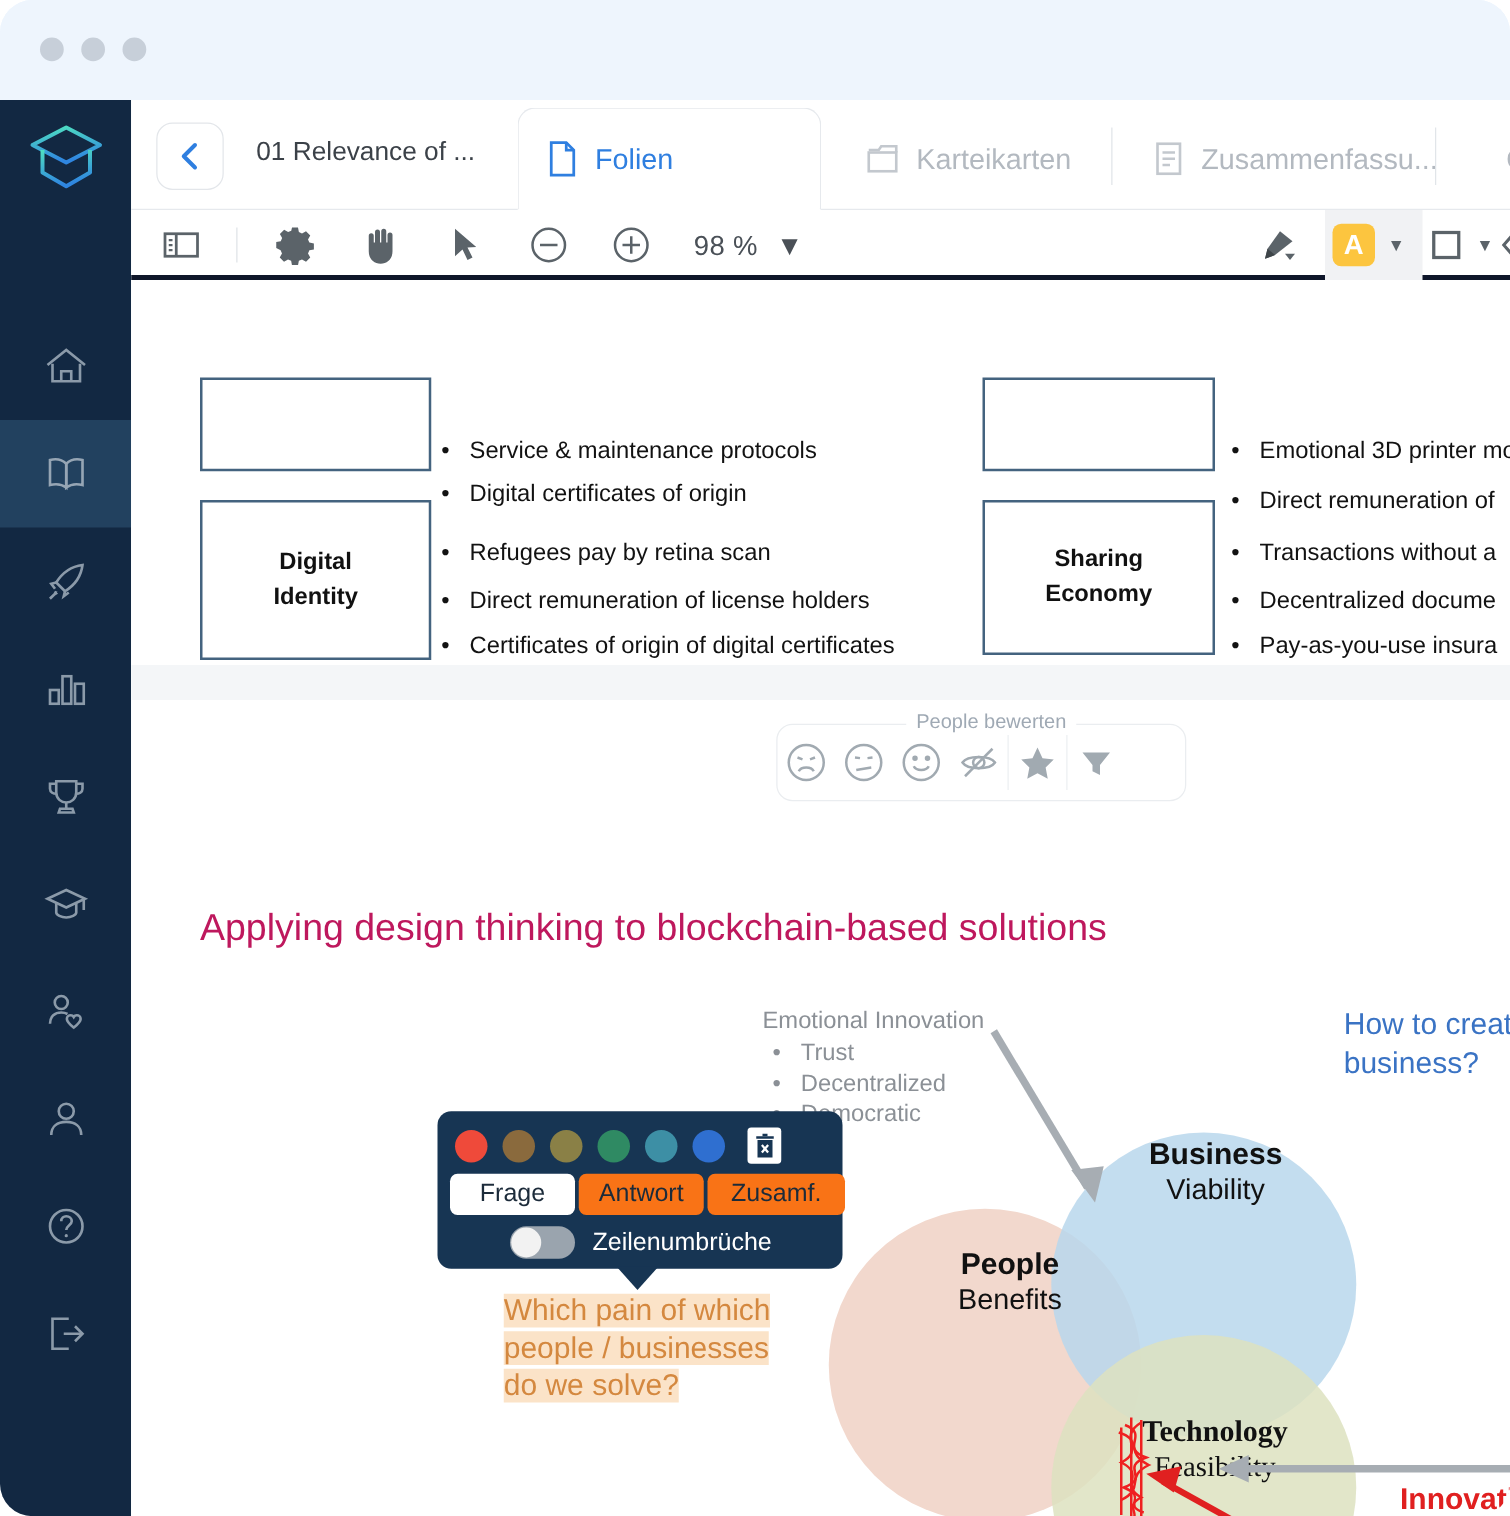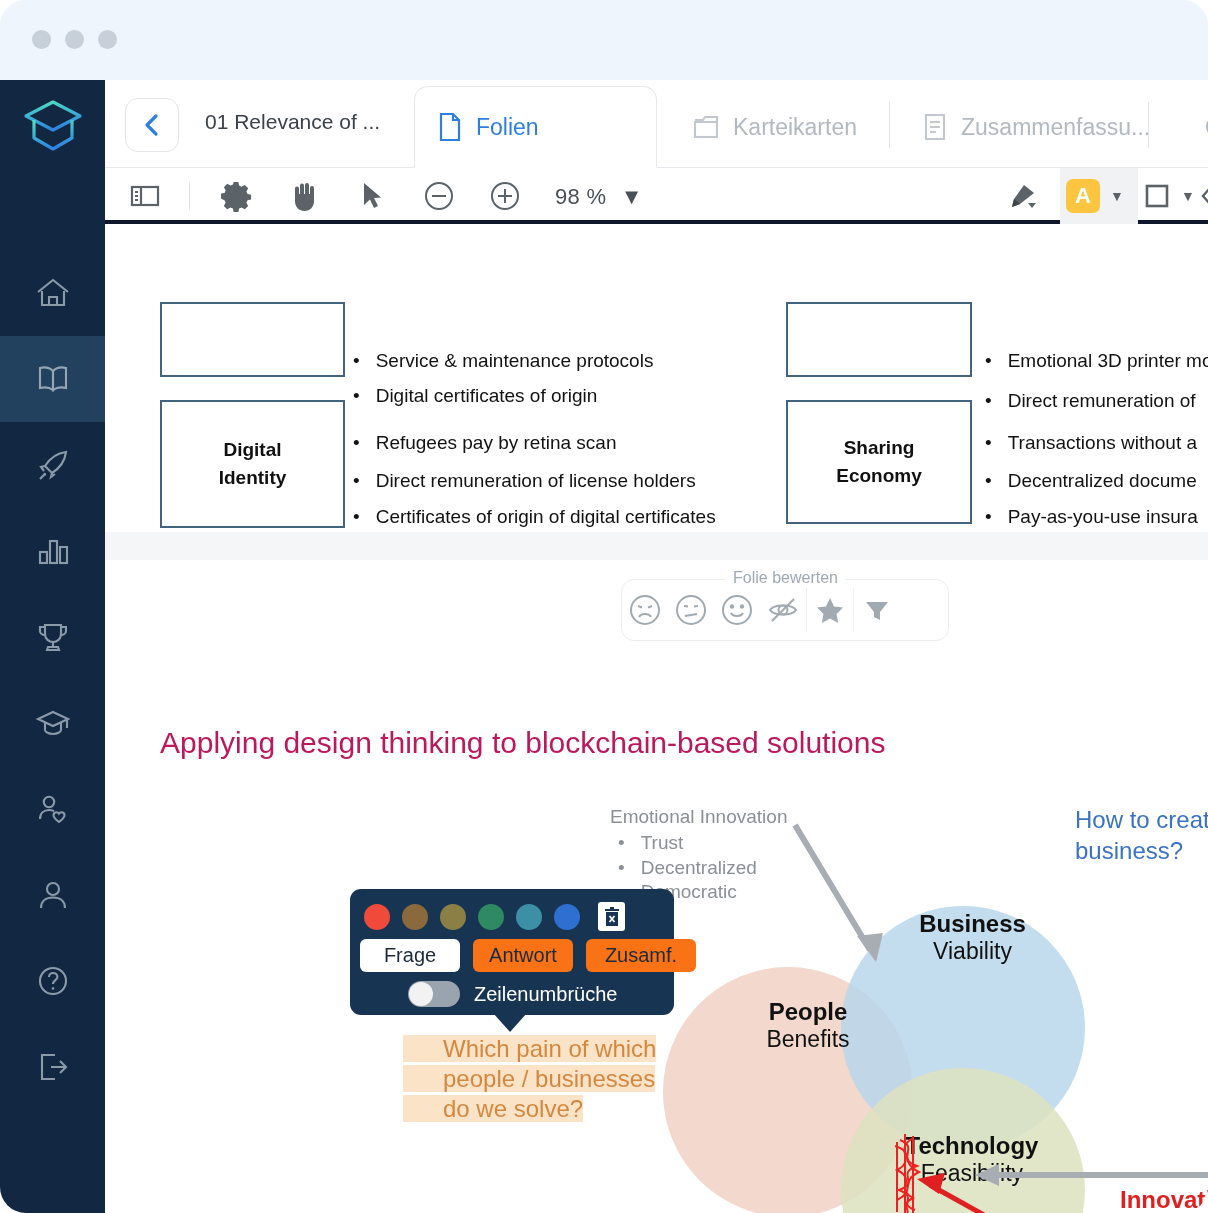--- a/index.html
+++ b/index.html
@@ -224,21 +224,21 @@
     border-top: 19px solid #173553;
     z-index: 20;
   }
   .swatch-row { position: absolute; left: 14px; top: 13px; display: flex; gap: 12px; align-items: center; }
   .swatch { width: 26px; height: 26px; border-radius: 50%; cursor: pointer; }
   #trash-btn {
     width: 27px; height: 29px; background: #fff; border-radius: 3px;
     display: flex; align-items: center; justify-content: center; cursor: pointer;
     margin-left: 6px;
   }
-  .mode-row { position: absolute; left: 10px; top: 50px; display: flex; gap: 13px; }
+  .mode-row { position: absolute; left: 10px; top: 50px; display: flex; gap: 3px; }
   .mode-btn {
     height: 33px; border-radius: 6px;
     display: flex; align-items: center; justify-content: center;
     font-size: 20px; color: #1c2b3a; cursor: pointer; padding: 0 14px;
   }
   .mode-btn.on { background: #ffffff; }
   .mode-btn.off { background: #f97316; }
   .toggle-row { position: absolute; left: 58px; top: 92px; display: flex; align-items: center; gap: 14px; }
   #lb-toggle {
     width: 52px; height: 26px; border-radius: 13px; background: #9aa4ae;
@@ -250,21 +250,21 @@
   }
   #lb-label { color: #fff; font-size: 20px; }
 
   
   #pain-text {
     position: absolute; left: 298px; top: 810px;
     font-size: 24px; line-height: 1.26;
     color: #d4883f; z-index: 18;
   }
   #pain-text span {
-    background: #fbe3c8; box-decoration-break: clone; padding-left: 40px;
+    background: #fbe3c8; box-decoration-break: clone;
     -webkit-box-decoration-break: clone;
   }
 </style>
 </head>
 <body>
 
 <div id="app-window">
 
   <div id="titlebar">
     <div class="traffic-dots">
@@ -575,40 +575,40 @@
             <path d="M15 3 L19 11.5 L28 12.6 L21.5 19 L23.2 28 L15 23.6 L6.8 28 L8.5 19 L2 12.6 L11 11.5 Z"></path>
           </svg>
         </div>
         <div class="rate-sep"></div>
         <div class="rate-cell">
           <svg width="30" height="30" viewBox="0 0 30 30" fill="#9aa3ab">
             <path d="M4 7 L26 7 L18 17 L18 25 L12 22 L12 17 Z"></path>
           </svg>
         </div>
       </div>
-      <div id="rating-legend">Folie bewerten</div>
+      <div id="rating-legend">People bewerten</div>
 
       <div id="slide2">
         <div id="slide2-title">Applying design thinking to blockchain-based solutions</div>
 
         <svg style="position:absolute;left:540px;top:300px;width:460px;height:470px;" viewBox="0 0 460 470">
           <circle cx="143" cy="232" r="125" fill="#f2d8cd"></circle>
           <circle cx="318" cy="168" r="122" fill="#b9d7ec" fill-opacity="0.85"></circle>
           <circle cx="318" cy="330" r="122" fill="#dde2c0" fill-opacity="0.85"></circle>
         </svg>
 
         <div class="venn-label" style="left:618px;top:438px;width:170px;">
           <span class="t1">People</span>
           <span class="t2">Benefits</span>
         </div>
         <div class="venn-label" style="left:775px;top:350px;width:185px;">
           <span class="t1">Business</span>
           <span class="t2">Viability</span>
         </div>
-        <div class="venn-label" style="left:772px;top:572px;width:190px;">
+        <div class="venn-label" style="left:772px;top:572px;width:190px;font-family:Liberation Serif, serif;">
           <span class="t1">Technology</span>
           <span class="t2">Feasibility</span>
         </div>
 
         <svg style="position:absolute;left:490px;top:230px;width:620px;height:560px;pointer-events:none;" viewBox="0 0 620 560">
           <path d="M200 35 L275 160" stroke="#a7adb3" stroke-width="6" fill="none"></path>
           <path d="M281 172 L262 146 L288 143 Z" fill="#a7adb3"></path>
           <path d="M228 545 L287 450" stroke="#a7adb3" stroke-width="6" fill="none"></path>
           <path d="M292 440 L290 468 L268 452 Z" fill="#a7adb3"></path>
           <path d="M620 385 L390 385" stroke="#a7adb3" stroke-width="6" fill="none"></path>

